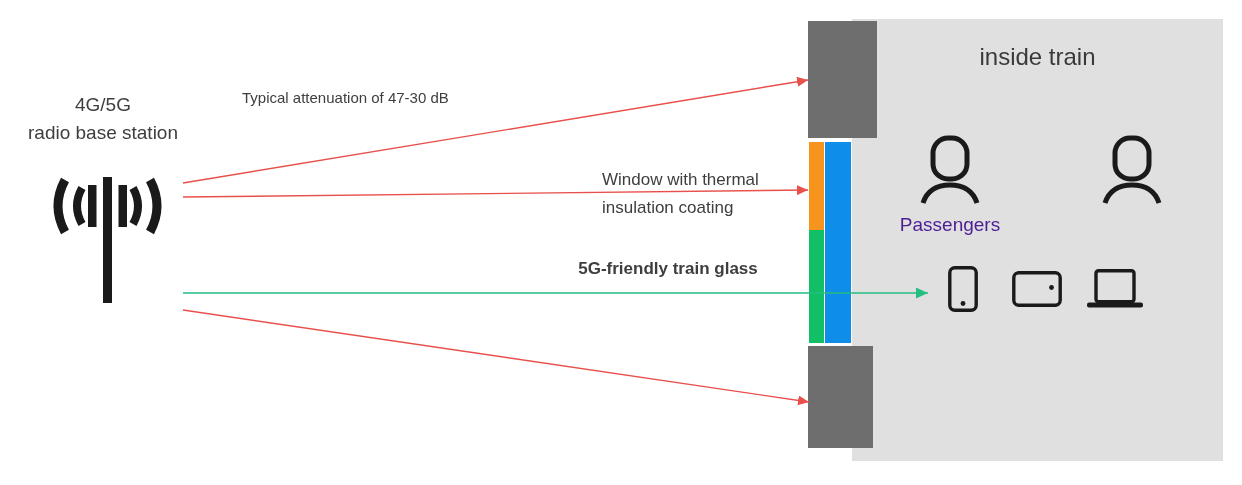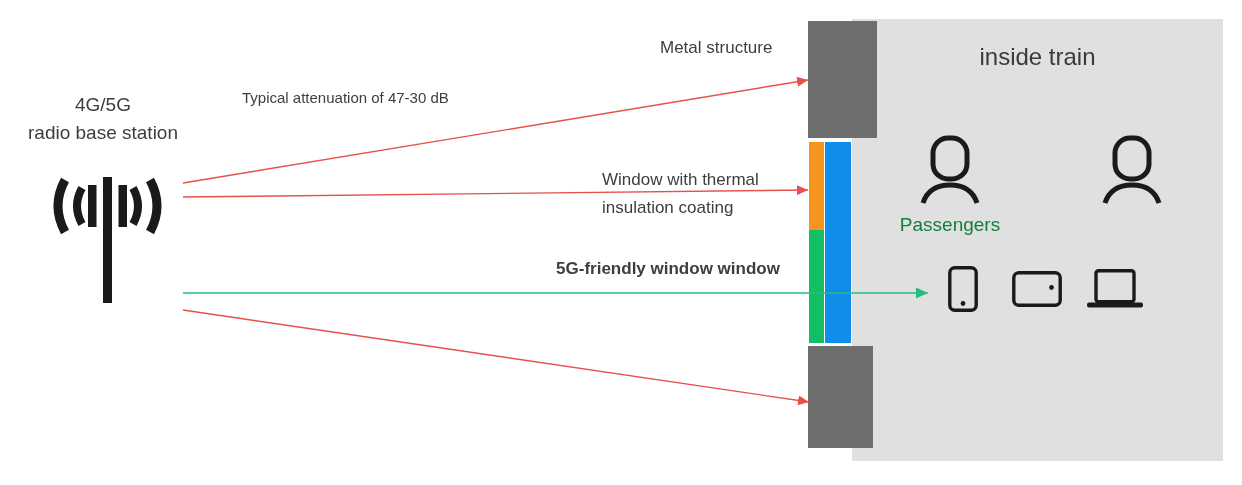--- a/index.html
+++ b/index.html
@@ -43,21 +43,21 @@
     font-size: 17px; font-weight: 700;
   }
   .train-title {
     left: 897px; top: 40px; width: 281px;
     text-align: center;
     font-size: 24px; line-height: 33px;
     color: #3a3a3a;
   }
   .person-label {
     width: 124px; text-align: center;
-    font-size: 19px; color: #15803d;
+    font-size: 19px; color: #4c1d95;
   }
   .ink { stroke: #1a1a1a; fill: none; }
   .ink-fill { fill: #1a1a1a; }
 </style>
 </head>
 <body>
 
 <div class="canvas">
 
   <svg class="overlay" width="1242" height="485" viewBox="0 0 1242 485">
@@ -98,29 +98,28 @@
     <path class="ink" d="M88 13 Q 98 31 88 49" stroke-width="8"></path>
     <path class="ink" d="M20 5 Q 6 31 20 57" stroke-width="9"></path>
     <path class="ink" d="M105 5 Q 119 31 105 57" stroke-width="9"></path>
   </svg>
 
   <div class="txt atten">
     <div>Typical attenuation of 47-30 dB</div>
   </div>
 
   <div class="txt metal-label">
-    <div>Metal structure</div>
   </div>
 
   <div class="txt thermal-label">
     <div>Window with thermal</div>
     <div>insulation coating</div>
   </div>
 
-  <div class="txt glass-label">5G-friendly window window</div>
+  <div class="txt glass-label">5G-friendly train glass</div>
 
   <div class="txt train-title">
     <div>inside train</div>
   </div>
 
   <svg class="iconbox" style="left:919px; top:135px;" width="62" height="70" viewBox="0 0 62 70">
     <rect class="ink" x="14" y="3" width="34" height="41" rx="15" stroke-width="5"></rect>
     <path class="ink" d="M4 68 Q 10 50 31 50 Q 52 50 58 68" stroke-width="5"></path>
   </svg>
   <div class="txt person-label" style="left:888px; top:214px;">Passengers</div>

